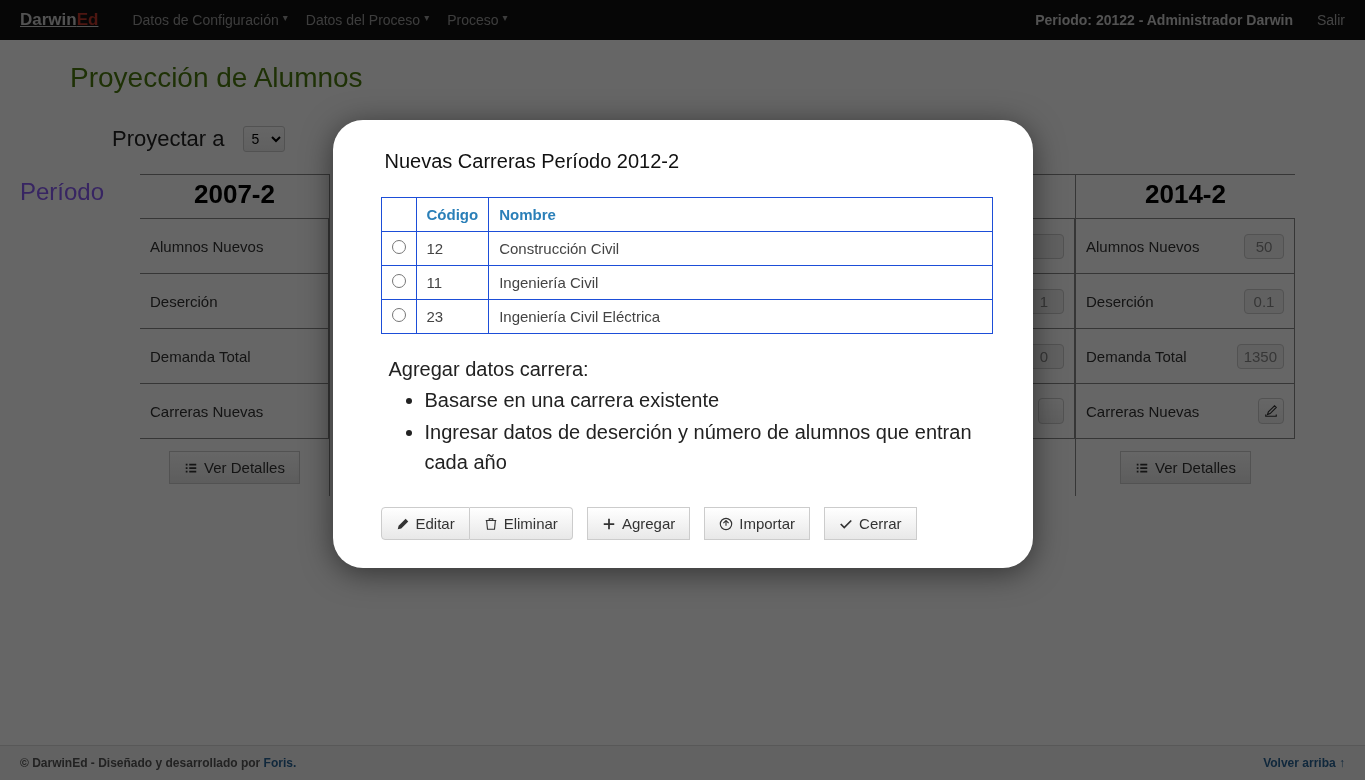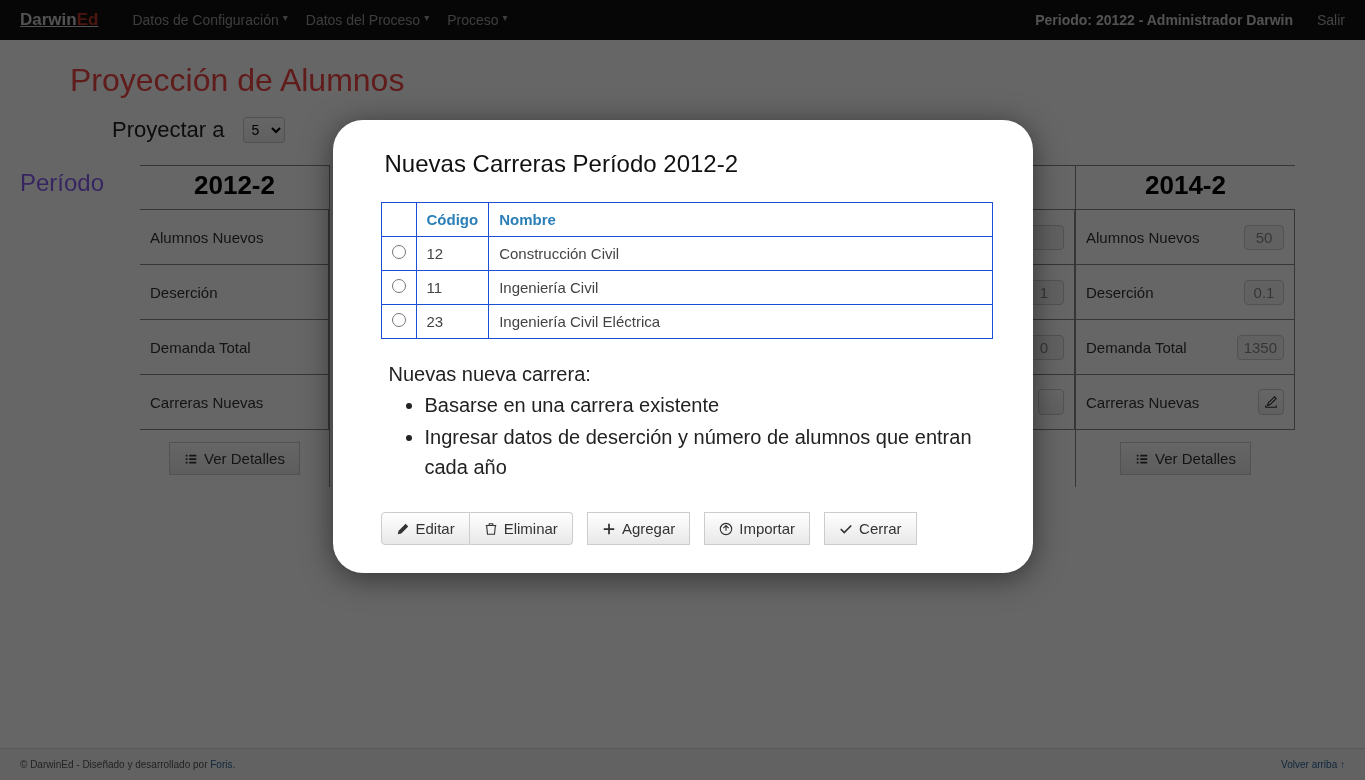--- a/index.html
+++ b/index.html
@@ -10,47 +10,47 @@
   .navbar { background: #111; height: 40px; display: flex; align-items: center; padding: 0 20px; color: #999; font-size: 14px; }
   .brand { font-size: 17px; font-weight: bold; color: #ccc; margin-right: 34px; text-decoration: underline; }
   .brand .ed { color: #c0392b; }
   .nav-item { margin-right: 18px; cursor: pointer; display: flex; align-items: flex-start; gap: 4px; }
   .caret { font-size: 10px; }
   .nav-right { margin-left: auto; display: flex; align-items: center; gap: 24px; color: #ccc; font-weight: bold; }
   .nav-right .salir { font-weight: normal; color: #aaa; cursor: pointer; }
 
   
   .page { padding: 22px 70px 10px 70px; }
-  .page-title { font-size: 32px; font-weight: 400; color: #ef4444; margin-bottom: 18px; }
+  .page-title { font-size: 28px; font-weight: 400; color: #4d7c0f; margin-bottom: 32px; }
   .proyectar-row { display: flex; align-items: center; gap: 18px; margin: 0 0 22px 42px; font-size: 22px; color: #222; }
   .small-select { border: 1px solid #ccc; border-radius: 3px; padding: 1px 4px; font-size: 14px; width: 42px; height: 26px; background: linear-gradient(#fff,#f0f0f0); }
 
   .periods-wrap { display: flex; align-items: flex-start; }
   .period-label { width: 120px; font-size: 24px; color: #8b5cf6; padding-top: 4px; margin-left: -50px; }
   .period-col { flex: 0 0 190px; border-top: 1px solid #888; }
   .period-col + .period-col { margin-left: 0; }
   .period-head { text-align: center; font-size: 26px; font-weight: bold; border-bottom: 1px solid #888; padding: 4px 0 8px 0; }
   .period-cell { border-bottom: 1px solid #888; border-right: 1px solid #888; display: flex; align-items: center; justify-content: space-between; padding: 10px 10px; height: 55px; font-size: 15px; color: #333; }
   .period-cell:first-of-type { }
   .val-box { border: 1px solid #ccc; border-radius: 4px; padding: 3px 6px; min-width: 40px; text-align: center; color: #888; font-size: 15px; background: #f3f3f3; }
   .edit-ico { display: inline-flex; align-items: center; justify-content: center; width: 26px; height: 26px; border: 1px solid #ccc; border-radius: 4px; background: linear-gradient(#fff,#eee); }
   .btn-row { padding: 12px 10px; text-align: center; }
 
   .btn { display: inline-flex; align-items: center; gap: 6px; border: 1px solid #ccc; border-radius: 0; background: linear-gradient(#fff,#e8e8e8); padding: 7px 14px; font-size: 15px; color: #333; cursor: pointer; }
   .btn svg { width: 14px; height: 14px; }
 
   
-  .footer { position: absolute; bottom: 0; left: 0; right: 0; border-top: 1px solid #ddd; background: #f5f5f5; padding: 10px 20px; font-size: 10px; color: #555; display: flex; justify-content: space-between; }
+  .footer { position: absolute; bottom: 0; left: 0; right: 0; border-top: 1px solid #ddd; background: #f5f5f5; padding: 10px 20px; font-size: 12px; color: #555; display: flex; justify-content: space-between; font-weight: bold; }
   .footer a { color: #2a6496; text-decoration: none; }
   .footer .up { color: #2a6496; cursor: pointer; }
 
   
   .overlay { position: absolute; inset: 0; background: rgba(0,0,0,0.6); display: flex; align-items: flex-start; justify-content: center; }
   .modal { margin-top: 120px; width: 700px; background: #fff; border-radius: 30px; padding: 30px 40px 28px 48px; box-shadow: 0 5px 30px rgba(0,0,0,0.5); }
-  .modal-title { font-size: 24px; font-weight: 400; color: #111; margin-bottom: 24px; margin-left: 4px; }
+  .modal-title { font-size: 20px; font-weight: 400; color: #111; margin-bottom: 24px; margin-left: 4px; }
   .modal-table { width: 100%; border-collapse: collapse; font-size: 15px; color: #444; margin-bottom: 24px; }
   .modal-table th, .modal-table td { border: 1px solid #1d4ed8; padding: 8px 10px; text-align: left; }
   .modal-table th { color: #2a7fb8; font-weight: bold; background: #fff; }
   .modal-table td.radio-cell { width: 34px; text-align: center; }
   .modal-table td.code-cell { width: 70px; }
   .modal input[type=radio] { width: 14px; height: 14px; }
 
   .add-section { font-size: 20px; color: #222; margin-left: 8px; margin-bottom: 30px; }
   .add-section .heading { margin-bottom: 4px; }
   .add-section ul { list-style: disc; padding-left: 36px; }
@@ -96,21 +96,21 @@
     <span>Proyectar a</span>
     <select class="small-select">
       <option>5</option>
     </select>
   </div>
 
   <div class="periods-wrap">
     <div class="period-label">Período</div>
 
     <div class="period-col" style="border-right:1px solid #888; border-left:none;">
-      <div class="period-head">2012-2</div>
+      <div class="period-head">2007-2</div>
       <div class="period-cell">
           <span>Alumnos Nuevos</span>
         </div>
       <div class="period-cell">
           <span>Deserción</span>
         </div>
       <div class="period-cell">
           <span>Demanda Total</span>
         </div>
       <div class="period-cell">
@@ -212,21 +212,21 @@
         </tr>
         <tr>
           <td class="radio-cell"><input type="radio" name="c" style=""></td>
           <td class="code-cell">23</td>
           <td>Ingeniería Civil Eléctrica</td>
         </tr>
       </tbody>
     </table>
 
     <div class="add-section">
-      <div class="heading">Nuevas nueva carrera:</div>
+      <div class="heading">Agregar datos carrera:</div>
       <ul>
         <li>Basarse en una carrera existente</li>
         <li>Ingresar datos de deserción y número de alumnos que entran cada año</li>
       </ul>
     </div>
 
     <div class="modal-buttons">
       <div class="btn-group">
         <button class="btn">
           <svg viewBox="0 0 16 16">

